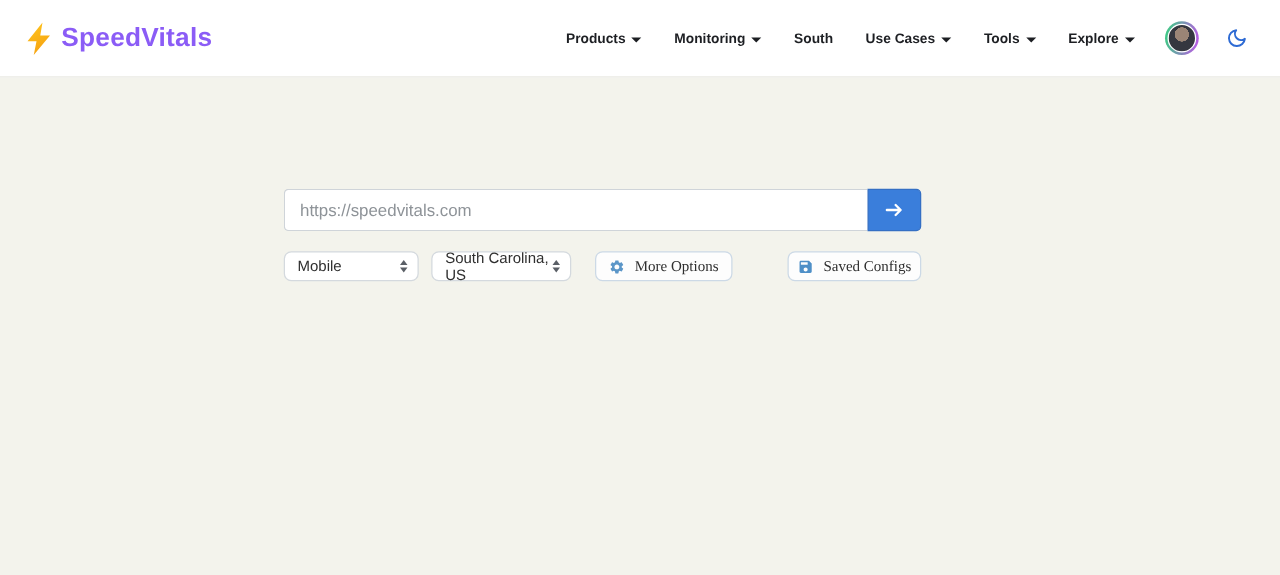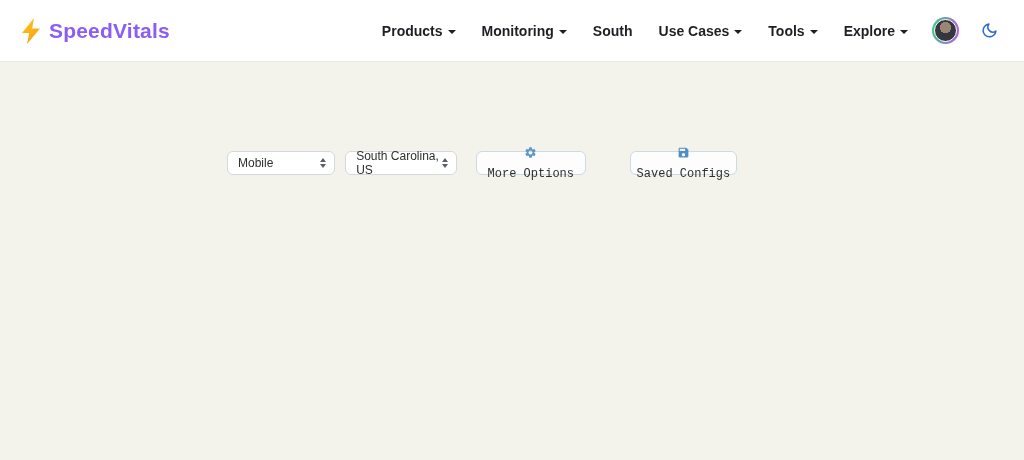--- a/index.html
+++ b/index.html
@@ -18,21 +18,21 @@
     border-bottom: 1px solid #eaeae4;
     padding: 0 26px 0 20px;
   }
   .brand { display: flex; align-items: center; gap: 7px; cursor: pointer; }
   .brand-name {
     font-size: 21px; font-weight: bold; color: #8b5cf6; letter-spacing: 0.2px;
   }
   .nav-links { display: flex; align-items: center; gap: 26px; margin-left: auto; }
   .nav-item {
     display: flex; align-items: center; gap: 5px;
-    font-size: 14px; font-weight: 600; color: #1d1f23;
+    font-size: 11px; font-weight: 600; color: #1d1f23;
     text-decoration: none; cursor: pointer; white-space: nowrap;
   }
   .caret {
     width: 0; height: 0; margin-top: 2px;
     border-left: 4px solid transparent; border-right: 4px solid transparent;
     border-top: 4.5px solid #1d1f23;
   }
   .avatar {
     width: 27px; height: 27px; border-radius: 50%;
     background: linear-gradient(100deg, #35d27e, #c153ea);
@@ -96,22 +96,21 @@
     width: 0; height: 0;
     border-left: 3px solid transparent; border-right: 3px solid transparent;
     border-top: 4px solid #5a5f66;
   }
   .opt-btn {
     height: 24px; background: #fdfdfd;
     border: 1px solid #ccd9e6; border-radius: 6px;
     display: flex; align-items: center; justify-content: center; gap: 8px;
     font-size: 12px; font-weight: 500; color: #2f2f2f;
     cursor: pointer; padding: 0;
-    font-family: Liberation Mono, monospace;
-    flex-direction: column;
+    font-family: Liberation Serif, serif;
   }
   .opt-btn.more { width: 122px; margin-right: 8px; }
   .opt-btn.saved { width: 119px; margin-left: 36px; }
 
   .credits {
     margin-top: 35px;
     display: flex; align-items: center; justify-content: center; gap: 9px;
     font-size: 13.5px; font-weight: 500; color: #3a3a3a;
   }
   .credits .value { margin-left: -5px; }
@@ -171,20 +170,30 @@
         <path d="M21 12.79A9 9 0 1 1 11.21 3 7 7 0 0 0 21 12.79z" fill="none" stroke="#2e6bd4" stroke-width="2.2" stroke-linejoin="round"></path>
       </svg>
     </span>
   </button>
 </header>
 
 <main class="hero">
   <div class="container">
 
 
+    <div class="url-form">
+      <input class="url-input" type="text" placeholder="https://speedvitals.com" style="">
+      <button class="go-btn">
+        <span style="display:flex;">
+          <svg width="15" height="12" viewBox="0 0 15 12">
+            <path d="M1.5 6 H12 M8.5 2 L12.5 6 L8.5 10" stroke="#ffffff" stroke-width="1.9" fill="none" stroke-linecap="round" stroke-linejoin="round"></path>
+          </svg>
+        </span>
+      </button>
+    </div>
 
     <div class="controls">
 
       <div class="select-box select-device">
         <span>Mobile</span>
         <span class="stepper">
           <span class="up"></span>
             <span class="down"></span>
         </span>
       </div>

